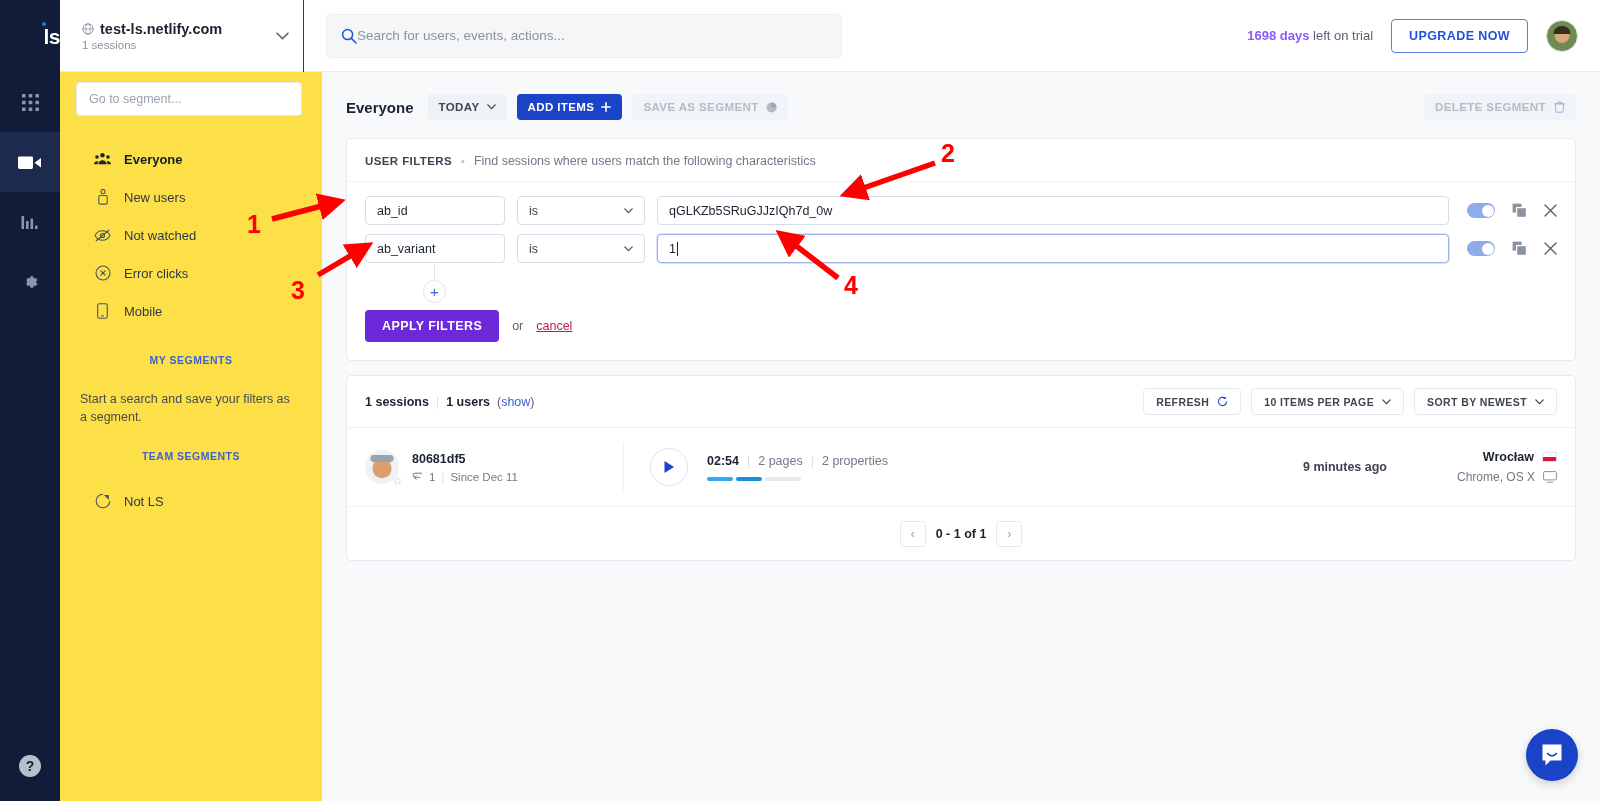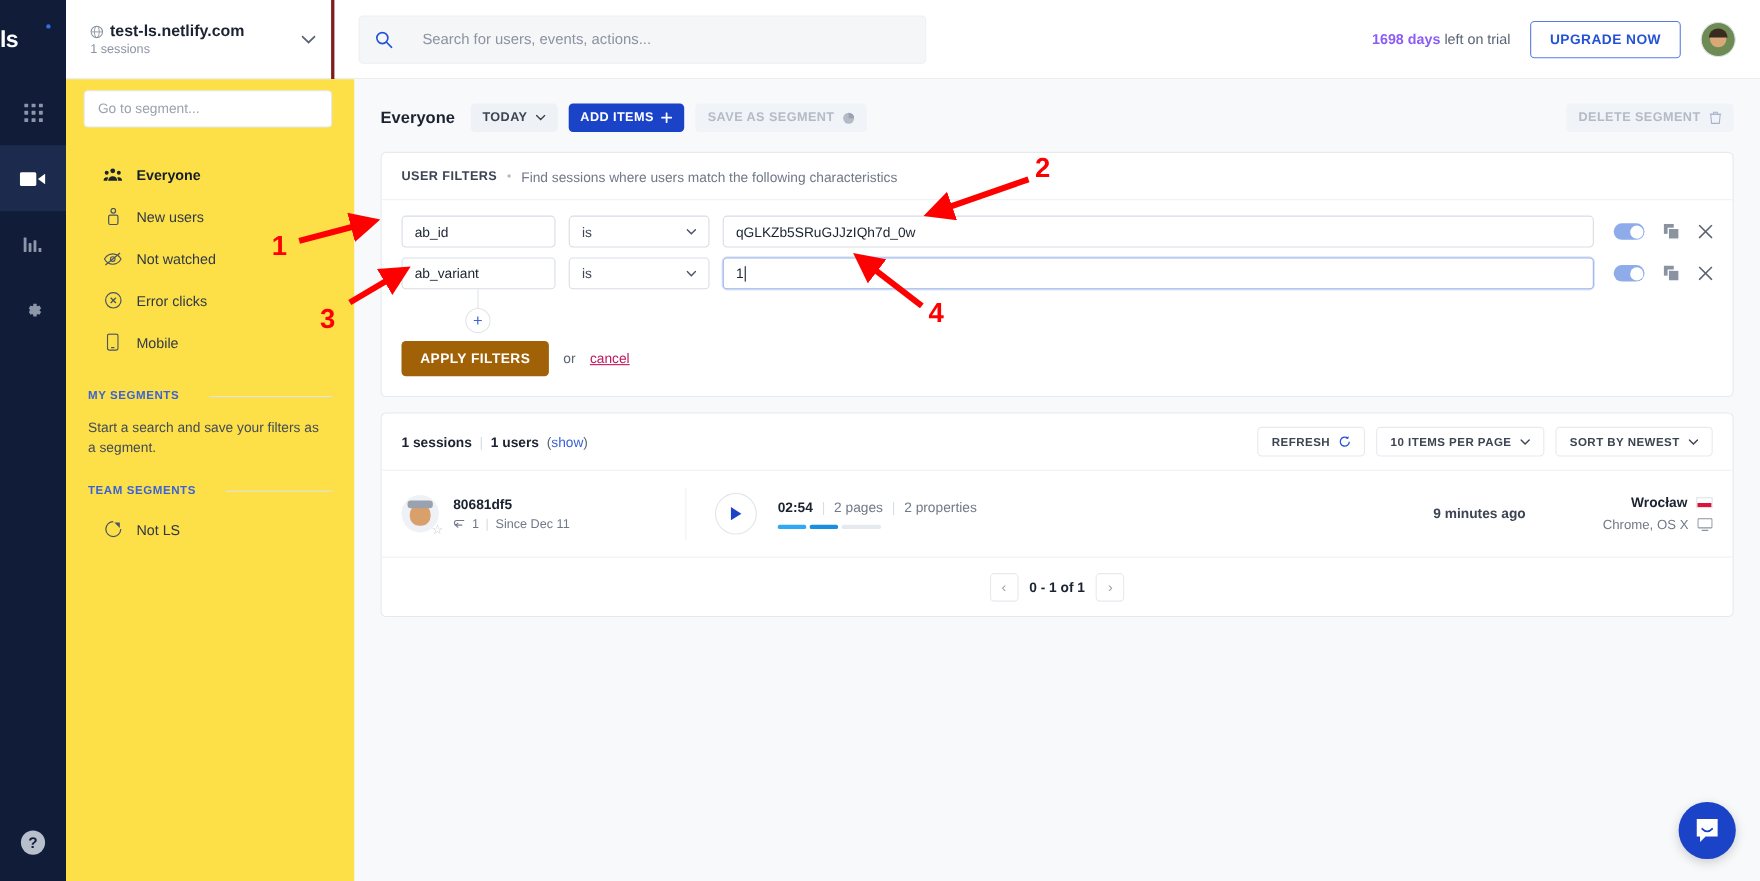--- a/index.html
+++ b/index.html
@@ -13,21 +13,21 @@
 
   
   .rail {
     width: 60px; height: 801px;
     background: #101c38;
     display: flex; flex-direction: column; align-items: center;
     flex: 0 0 60px;
   }
   .rail-logo {
     height: 72px; width: 60px;
-    display: flex; align-items: center; justify-content: flex-start;
+    display: flex; align-items: center; justify-content: flex-end;
     position: relative;
   }
   .rail-logo .ls {
     color: #fff; font-size: 21px; font-weight: bold;
     letter-spacing: -.5px; line-height: 1;
   }
   .rail-logo .dot {
     position: absolute; top: 22px; right: 14px;
     width: 4px; height: 4px; border-radius: 50%;
     background: #2f6fe4;
@@ -60,41 +60,41 @@
     height: 72px; flex: 0 0 72px;
     background: #ffffff;
     border-bottom: 1px solid #e8ebef;
     display: flex; align-items: center;
     padding: 0 16px 0 0;
   }
   .site-sel {
     width: 244px; height: 72px;
     display: flex; align-items: center;
     padding: 0 14px 0 22px;
-    border-right: 3px solid #7f1d1d;
+    border-right: 1px solid #7f1d1d;
     cursor: pointer;
   }
   .site-info { flex: 1; min-width: 0; }
   .site-name-row { display: flex; align-items: center; gap: 6px; }
   .globe-ic { flex: 0 0 12px; }
   .site-name {
     font-size: 14.5px; font-weight: bold; color: #1b2330;
     white-space: nowrap; overflow: hidden; text-overflow: ellipsis;
   }
   .site-sub { font-size: 11.5px; color: #8b93a1; margin-top: 2px; }
   .chev { color: #5a6473; flex: 0 0 auto; }
 
   .searchbox {
     margin-left: 22px;
     width: 516px; height: 44px;
     background: #f4f6f8;
     border: 1px solid #eceff3;
     border-radius: 4px;
     display: flex; align-items: center;
-    padding: 0 14px; gap: 27px;
+    padding: 0 14px; gap: 0;
     cursor: text;
   }
   .search-ph { font-size: 13.5px; color: #8b93a1; }
 
   .topbar-right {
     margin-left: auto; display: flex; align-items: center; gap: 18px;
     padding-right: 6px;
   }
   .trial { font-size: 13px; color: #4a5costa; color: #5a6473; }
   .trial b { color: #8b5cf6; font-weight: bold; }
@@ -144,22 +144,23 @@
   .seg-item {
     display: flex; align-items: center; gap: 13px;
     height: 38px; padding-left: 18px;
     cursor: pointer;
   }
   .seg-item .lbl { font-size: 13px; color: #303846; }
   .seg-item.active .lbl { font-weight: bold; color: #151c28; }
   .seg-ic { width: 17px; display: flex; justify-content: center; flex: 0 0 17px; }
 
   .seg-head {
-    display: flex; align-items: center; gap: 27px;
+    display: flex; align-items: center; gap: 10px;
     margin: 24px 0 0 4px;
+    flex-direction: column;
   }
   .seg-head .t {
     font-size: 10.5px; font-weight: bold; color: #3b63d4;
     letter-spacing: .5px; white-space: nowrap;
   }
   .seg-head .rule { flex: 1; height: 1px; background: #dde3ea; }
   .seg-note {
     font-size: 12.5px; color: #434b58; line-height: 1.45;
     margin: 14px 4px 0 4px;
   }
@@ -246,21 +247,21 @@
     width: 23px; height: 23px; border-radius: 50%;
     border: 1px solid #e0e5eb; background: #fff;
     color: #3b63d4; font-size: 15px; line-height: 1;
     display: flex; align-items: center; justify-content: center;
     cursor: pointer;
   }
 
   .apply-row { display: flex; align-items: center; gap: 13px; margin-top: 2px; }
   .apply-btn {
     height: 32px; padding: 0 17px; border-radius: 4px;
-    background: #a16207; color: #fff;
+    background: #6d28d9; color: #fff;
     font-size: 12.5px; font-weight: bold; letter-spacing: .4px;
     display: flex; align-items: center; cursor: pointer;
   }
   .or-txt { font-size: 12.5px; color: #5a6473; }
   .cancel-lnk {
     font-size: 12.5px; color: #be185d;
     text-decoration: underline; cursor: pointer;
   }
 
   

